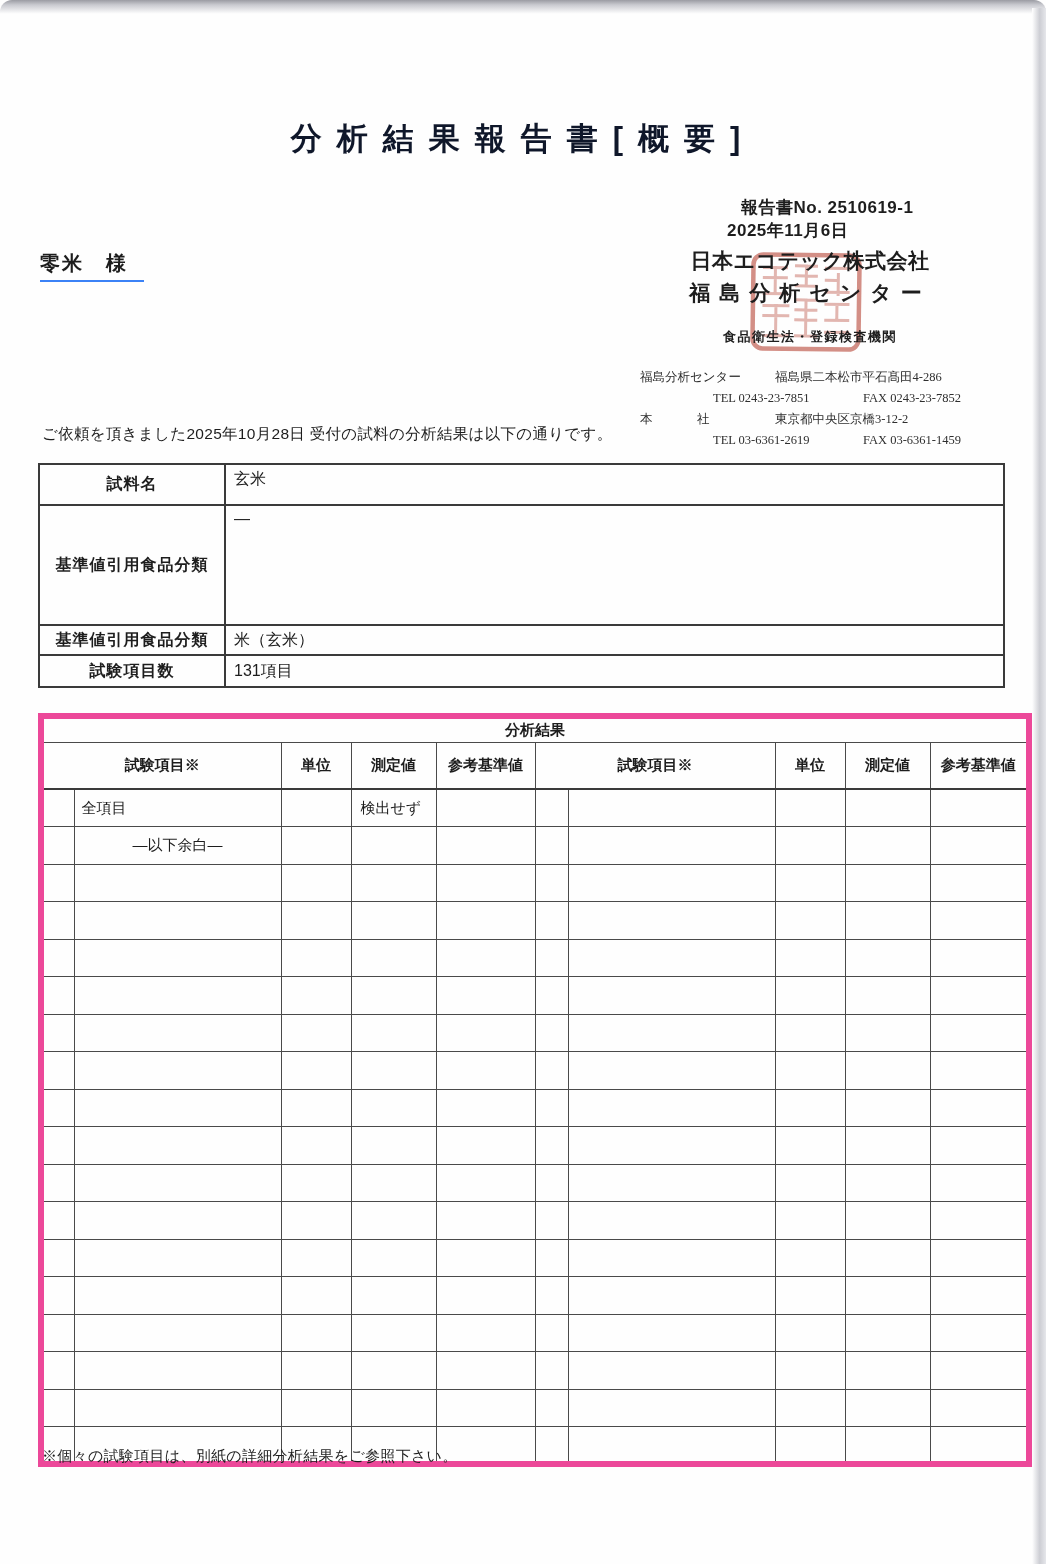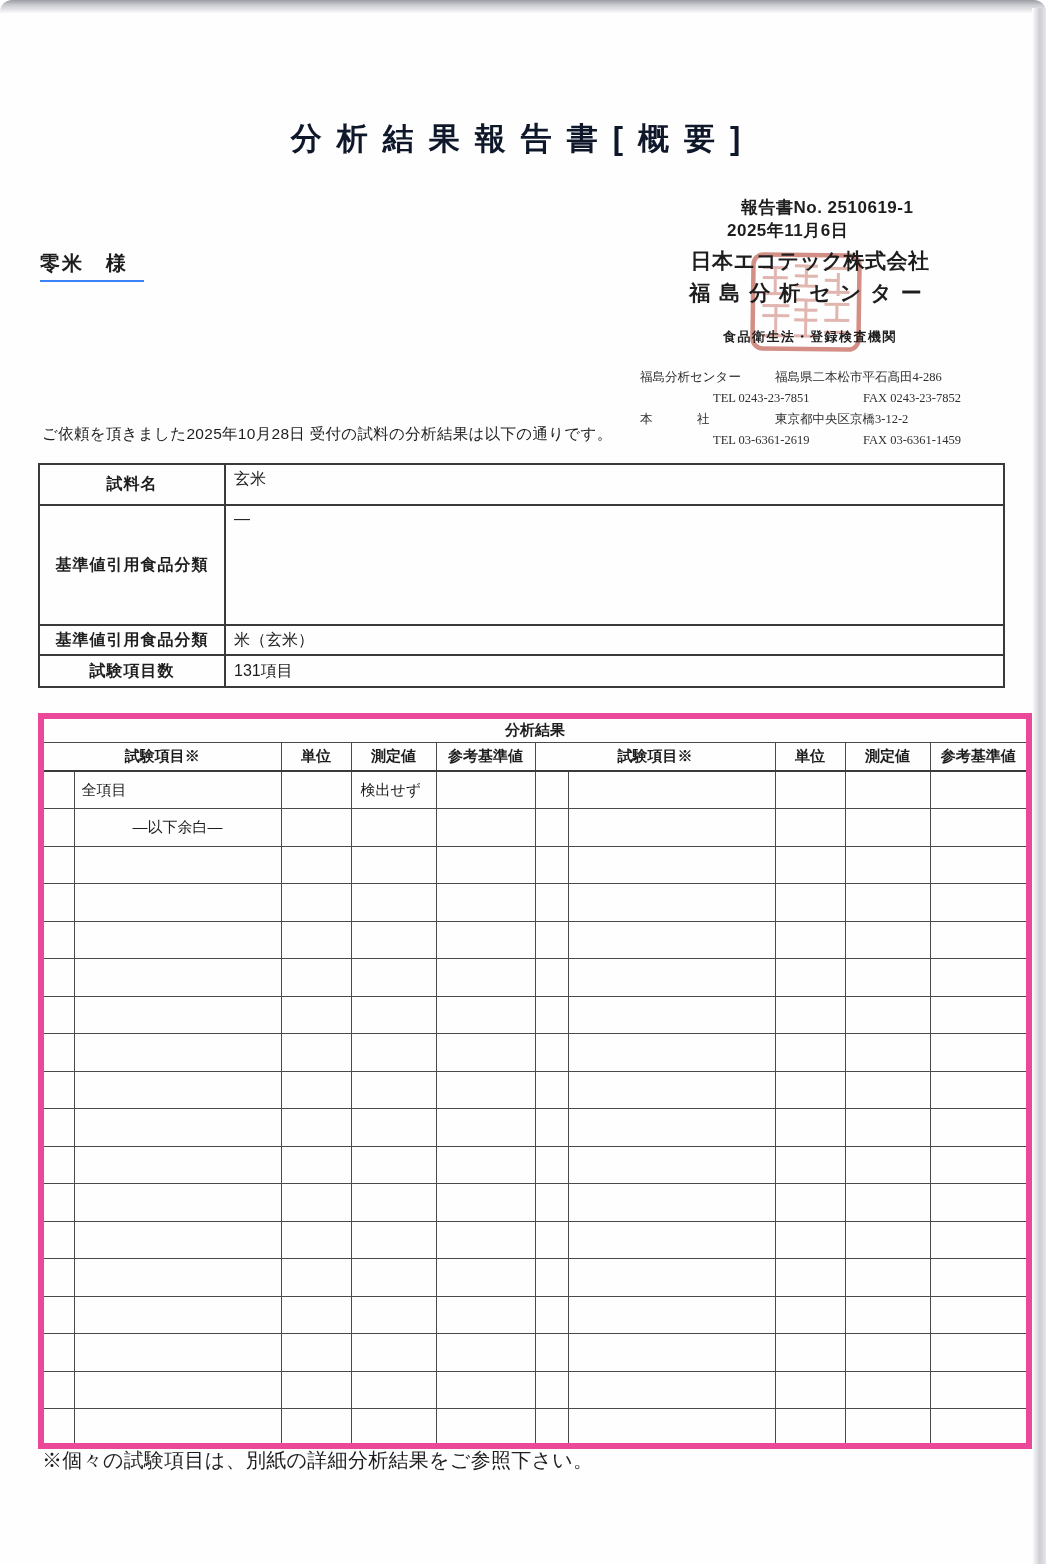--- a/index.html
+++ b/index.html
@@ -123,30 +123,30 @@
     position:absolute;left:38px;top:713px;
     width:988px;table-layout:fixed;
     border:6px solid #ec4899;
   }
   .results-table th,.results-table td{
     border:1px solid #4a4a4a;
     font-size:15px;font-weight:600;
     padding:0;overflow:hidden;white-space:nowrap;
   }
   .results-table tr.title-row{height:26px;}
-  .results-table tr.head-row{height:29px;border-radius:9px;}
+  .results-table tr.head-row{height:47px;border-radius:9px;}
   .results-table tr.head-row th{border-bottom:2px solid #3a3a3a;}
   .results-table tbody tr{height:37.5px;padding-left:27px;}
   .results-table td.item{text-align:left;padding-left:7px;font-weight:500;}
   .results-table td.ctr{text-align:center;padding-left:0;}
   .results-table td.value{text-align:left;padding-left:9px;font-weight:500;}
 
   .footnote{
     position:absolute;left:42px;top:1447px;
-    font-size:20px;font-weight:500;letter-spacing:.3px;white-space:nowrap;
+    font-size:15px;font-weight:500;letter-spacing:.3px;white-space:nowrap;
   }
 </style>
 </head>
 <body>
 
 <div class="page">
 
   <div class="edge-top"></div>
   <div class="edge-right"></div>
 

